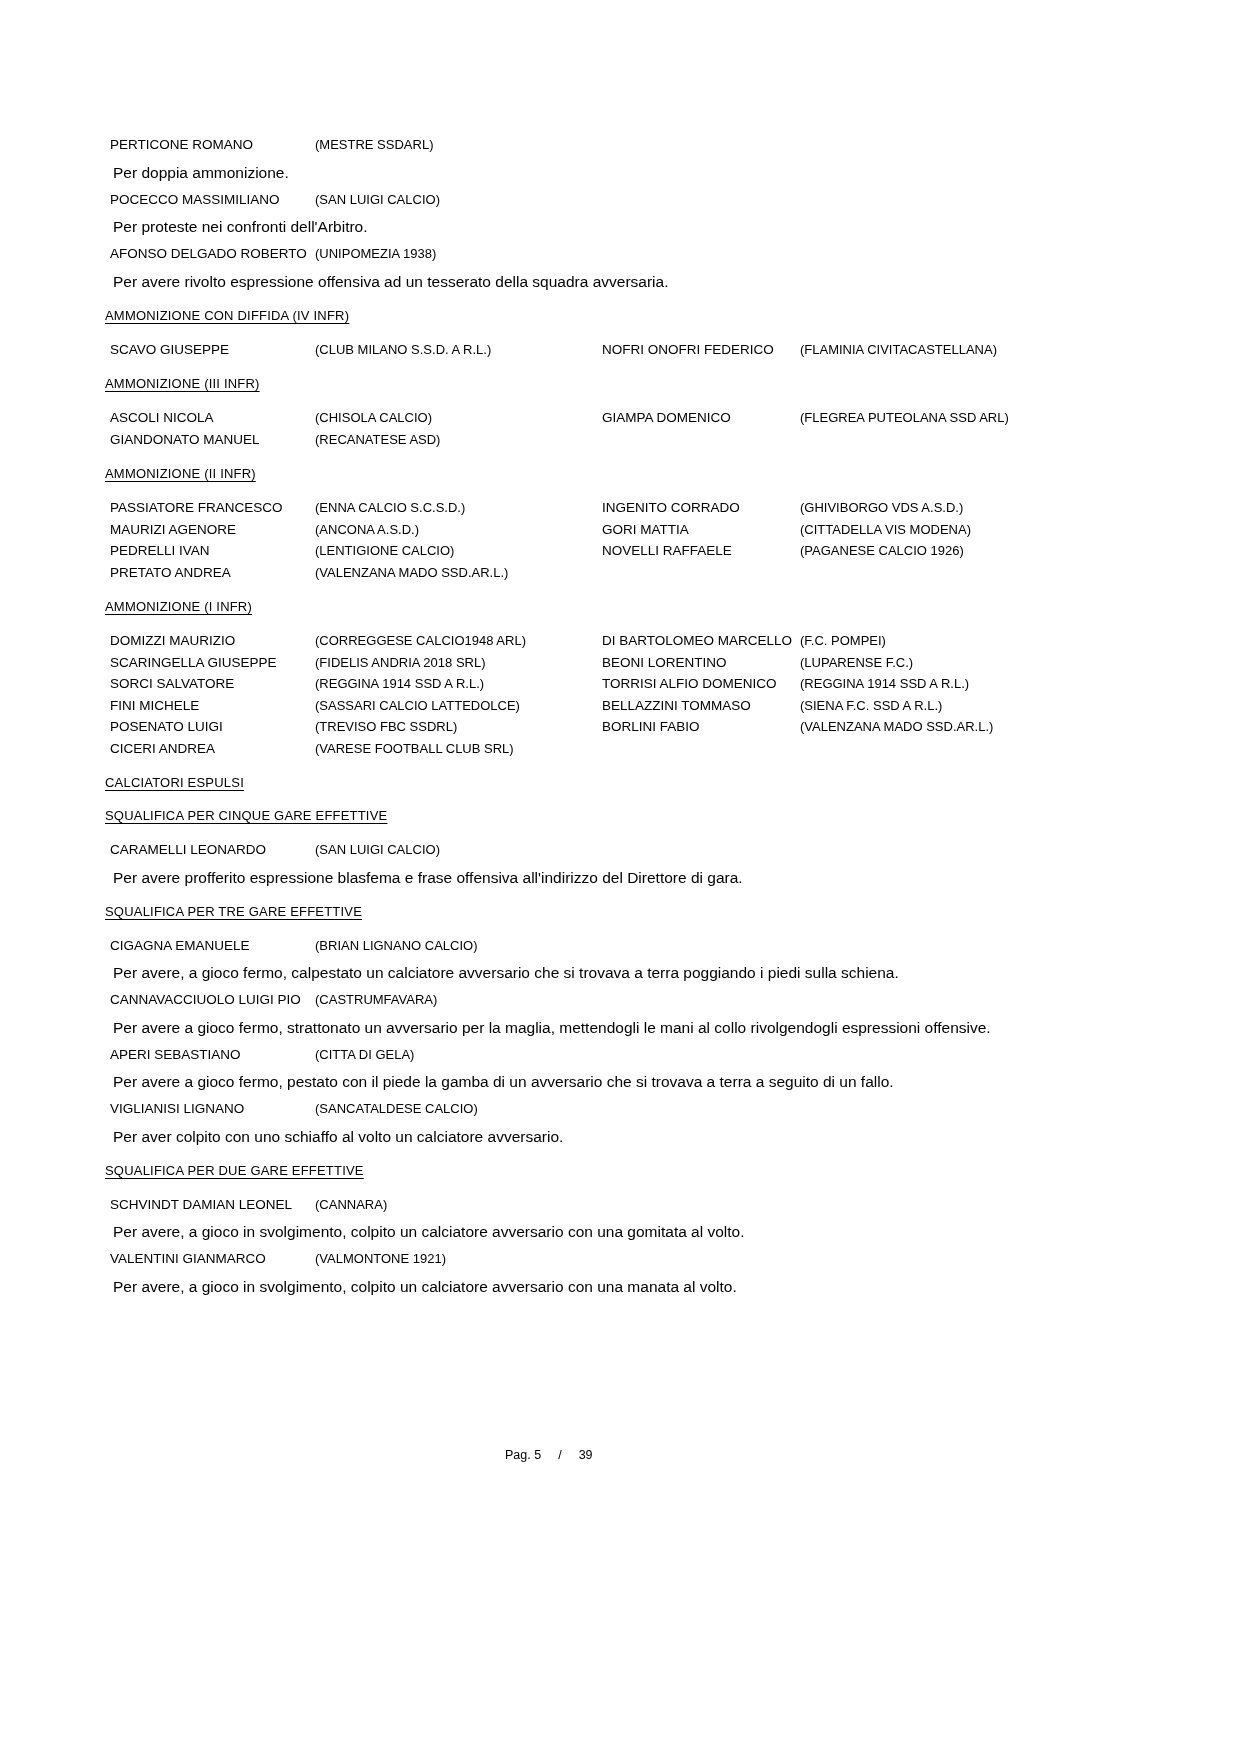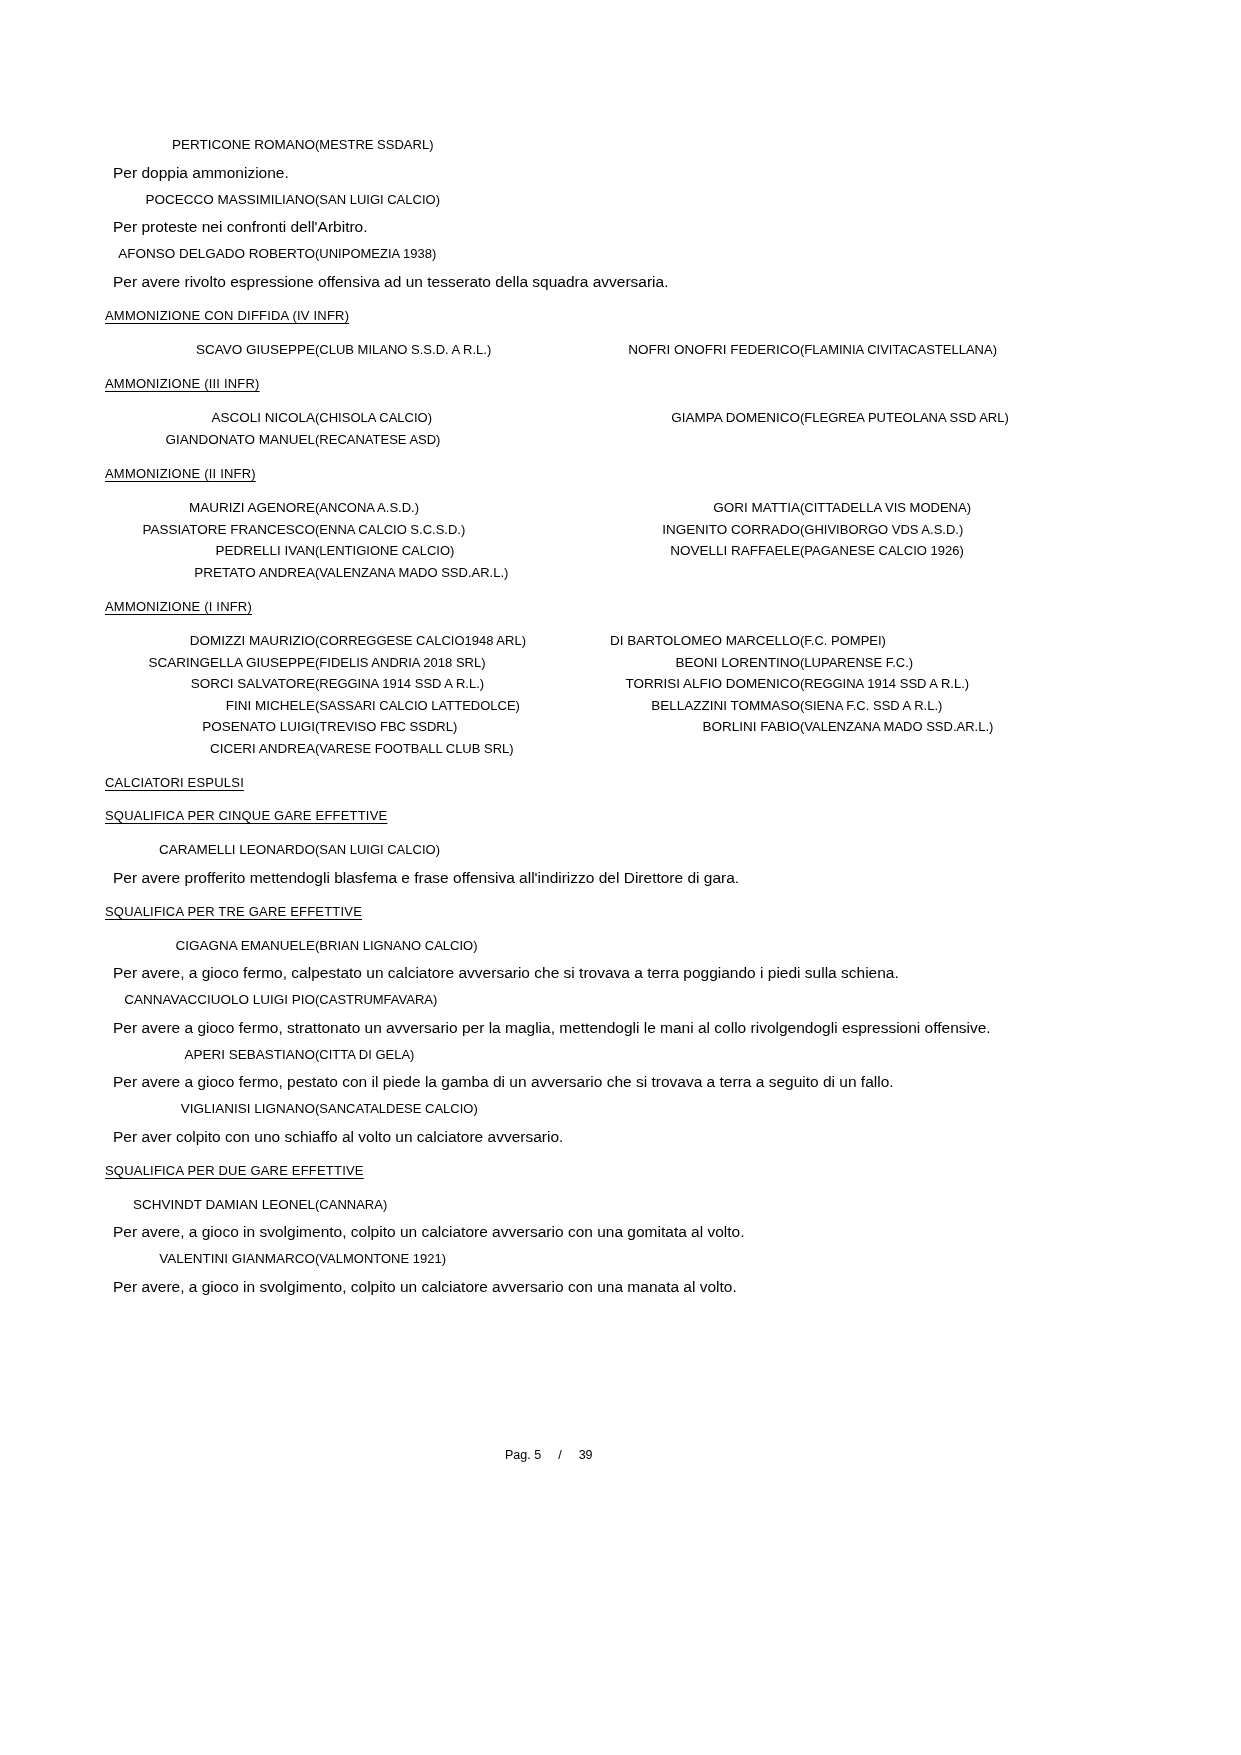--- a/index.html
+++ b/index.html
@@ -31,21 +31,20 @@
   .player-row {
     display: grid;
     grid-template-columns: 210px 282px 203px 1fr;
     align-items: baseline;
     line-height: 21.5px;
   }
   .player-name {
     font-size: 13.5px;
     padding-left: 5px;
     white-space: nowrap;
-    text-align: right;
   }
   .player-club {
     font-size: 13px;
     white-space: nowrap;
   }
   .reason {
     font-size: 15.5px;
     line-height: 21px;
     margin: 6px 0 6px 8px;
   }
@@ -94,32 +93,32 @@
       <span class="player-club">(FLEGREA PUTEOLANA SSD ARL)</span>
     </div>
     <div class="player-row">
       <span class="player-name">GIANDONATO MANUEL</span>
       <span class="player-club">(RECANATESE ASD)</span>
       <span class="player-name"></span>
       <span class="player-club"></span>
     </div>
     <div class="heading">AMMONIZIONE (II INFR)</div>
     <div class="player-row">
+      <span class="player-name">PASSIATORE FRANCESCO</span>
+      <span class="player-club">(ENNA CALCIO S.C.S.D.)</span>
+      <span class="player-name">INGENITO CORRADO</span>
+      <span class="player-club">(GHIVIBORGO VDS A.S.D.)</span>
+    </div>
+    <div class="player-row">
       <span class="player-name">MAURIZI AGENORE</span>
       <span class="player-club">(ANCONA A.S.D.)</span>
       <span class="player-name">GORI MATTIA</span>
       <span class="player-club">(CITTADELLA VIS MODENA)</span>
     </div>
     <div class="player-row">
-      <span class="player-name">PASSIATORE FRANCESCO</span>
-      <span class="player-club">(ENNA CALCIO S.C.S.D.)</span>
-      <span class="player-name">INGENITO CORRADO</span>
-      <span class="player-club">(GHIVIBORGO VDS A.S.D.)</span>
-    </div>
-    <div class="player-row">
       <span class="player-name">PEDRELLI IVAN</span>
       <span class="player-club">(LENTIGIONE CALCIO)</span>
       <span class="player-name">NOVELLI RAFFAELE</span>
       <span class="player-club">(PAGANESE CALCIO 1926)</span>
     </div>
     <div class="player-row">
       <span class="player-name">PRETATO ANDREA</span>
       <span class="player-club">(VALENZANA MADO SSD.AR.L.)</span>
       <span class="player-name"></span>
       <span class="player-club"></span>
@@ -160,21 +159,21 @@
       <span class="player-club">(VARESE FOOTBALL CLUB SRL)</span>
       <span class="player-name"></span>
       <span class="player-club"></span>
     </div>
     <div class="heading">CALCIATORI ESPULSI</div>
     <div class="heading">SQUALIFICA PER CINQUE GARE EFFETTIVE</div>
     <div class="player-row">
       <span class="player-name">CARAMELLI LEONARDO</span>
       <span class="player-club">(SAN LUIGI CALCIO)</span>
     </div>
-    <div class="reason">Per avere profferito mettendogli blasfema e frase offensiva all'indirizzo del Direttore di gara.</div>
+    <div class="reason">Per avere profferito espressione blasfema e frase offensiva all'indirizzo del Direttore di gara.</div>
     <div class="heading">SQUALIFICA PER TRE GARE EFFETTIVE</div>
     <div class="player-row">
       <span class="player-name">CIGAGNA EMANUELE</span>
       <span class="player-club">(BRIAN LIGNANO CALCIO)</span>
     </div>
     <div class="reason">Per avere, a gioco fermo, calpestato un calciatore avversario che si trovava a terra poggiando i piedi sulla schiena.</div>
     <div class="player-row">
       <span class="player-name">CANNAVACCIUOLO LUIGI PIO</span>
       <span class="player-club">(CASTRUMFAVARA)</span>
     </div>

